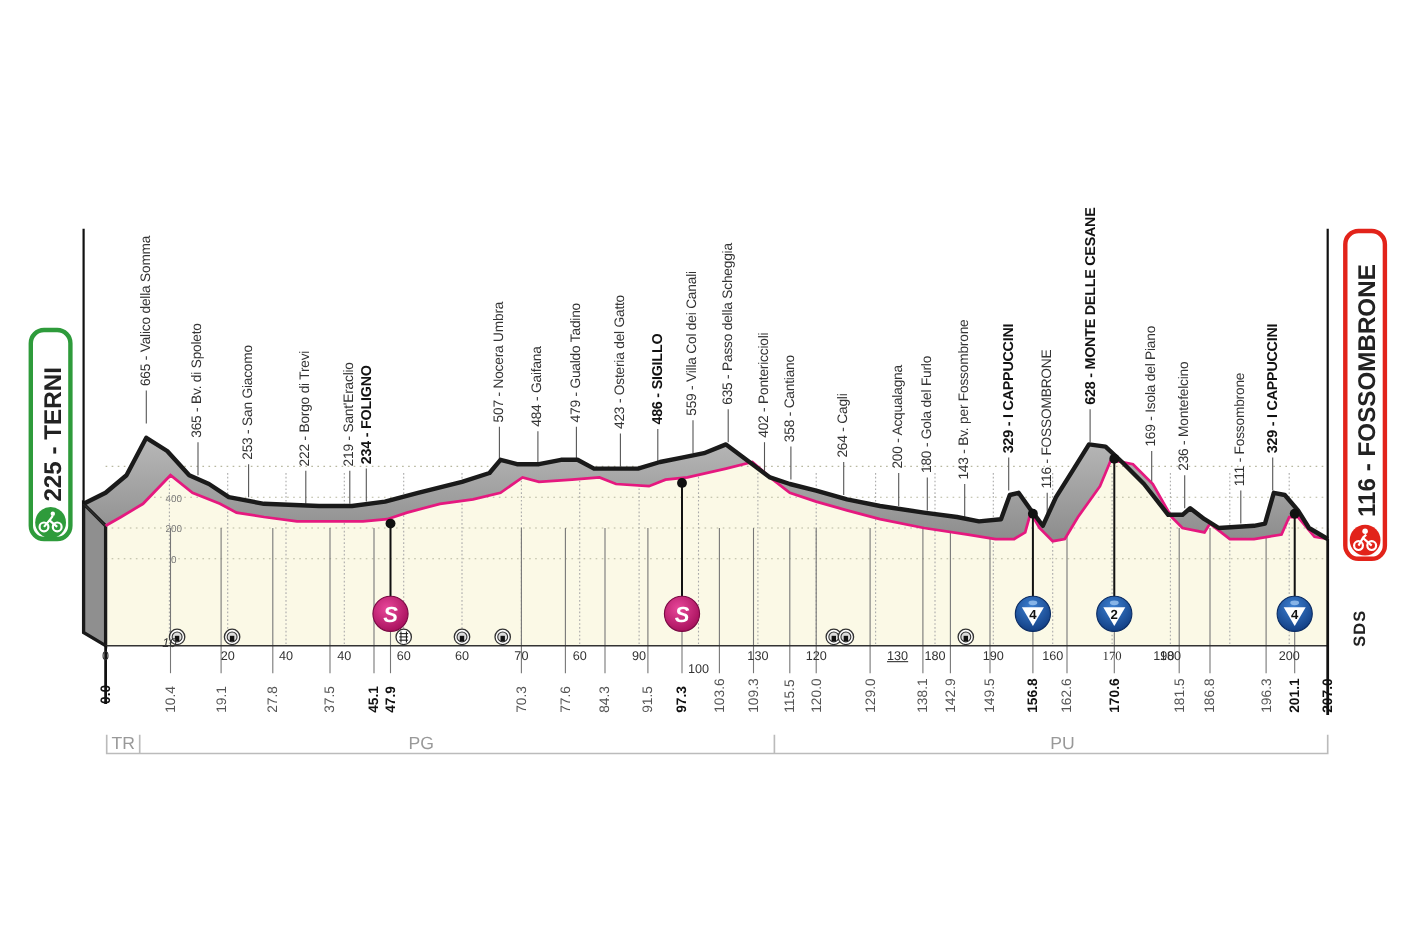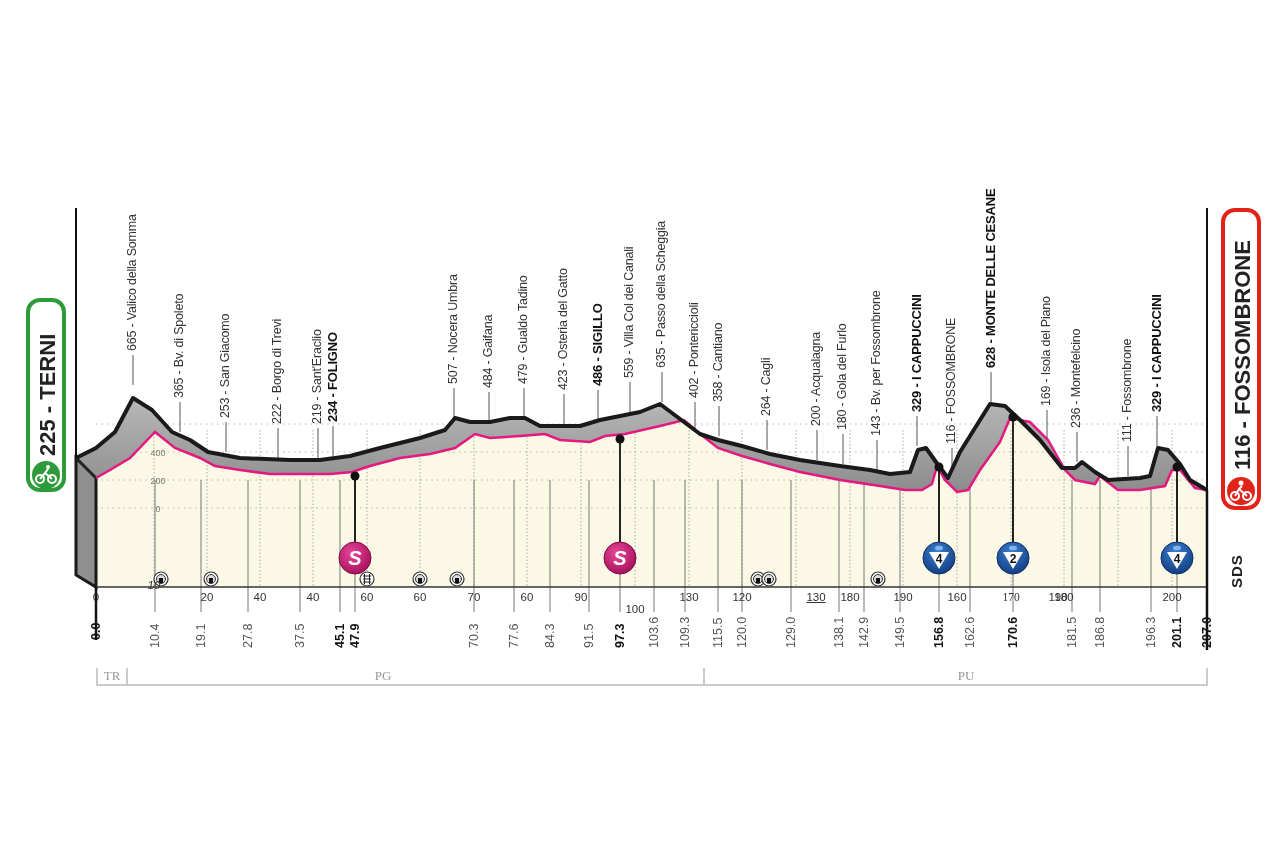--- a/index.html
+++ b/index.html
@@ -5,21 +5,21 @@
   html, body { margin:0; padding:0; background:#ffffff; }
   body { width:1280px; height:852px; position:relative; overflow:hidden; font-family:"Liberation Sans", sans-serif; }
   #stage { position:absolute; left:0; top:0; width:1280px; height:852px; }
   .vlabel { position:absolute; transform-origin:0 0; transform:rotate(-90deg); white-space:nowrap; font-family:"Liberation Sans", sans-serif; font-size:12.5px; color:#333; letter-spacing:-0.2px; }
   .vlabel.bold { font-weight:bold; color:#111; font-size:13px; }
   .kmlabel { position:absolute; transform-origin:0 0; transform:rotate(-90deg); white-space:nowrap; font-size:12.5px; color:#555; }
   .kmlabel.bold { font-weight:bold; color:#111; }
   .tick { position:absolute; font-size:11.5px; color:#333; transform:translateX(-50%); }
   .endpill { position:absolute; border-radius:14px; background:#fff; box-sizing:border-box; }
   .endpill .pilltext { position:absolute; transform-origin:0 0; transform:rotate(-90deg); white-space:nowrap; font-weight:bold; font-size:22px; color:#222; }
-  .region { position:absolute; font-size:13px; color:#999; transform:translateX(-50%);font-family:Liberation Serif, serif; }
+  .region { position:absolute; font-size:16px; color:#999; transform:translateX(-50%); }
   .sds { position:absolute; transform-origin:0 0; transform:rotate(-90deg); font-weight:bold; font-size:15px; color:#222; letter-spacing:1px; }
 </style>
 </head>
 <body>
 
 <div id="stage">
   <svg id="chart" width="1280" height="852" style="position:absolute;left:0;top:0">
     <defs>
       <linearGradient id="sideg" x1="0" y1="0" x2="0" y2="1">
         <stop offset="0" stop-color="#b8b8b8"></stop>

